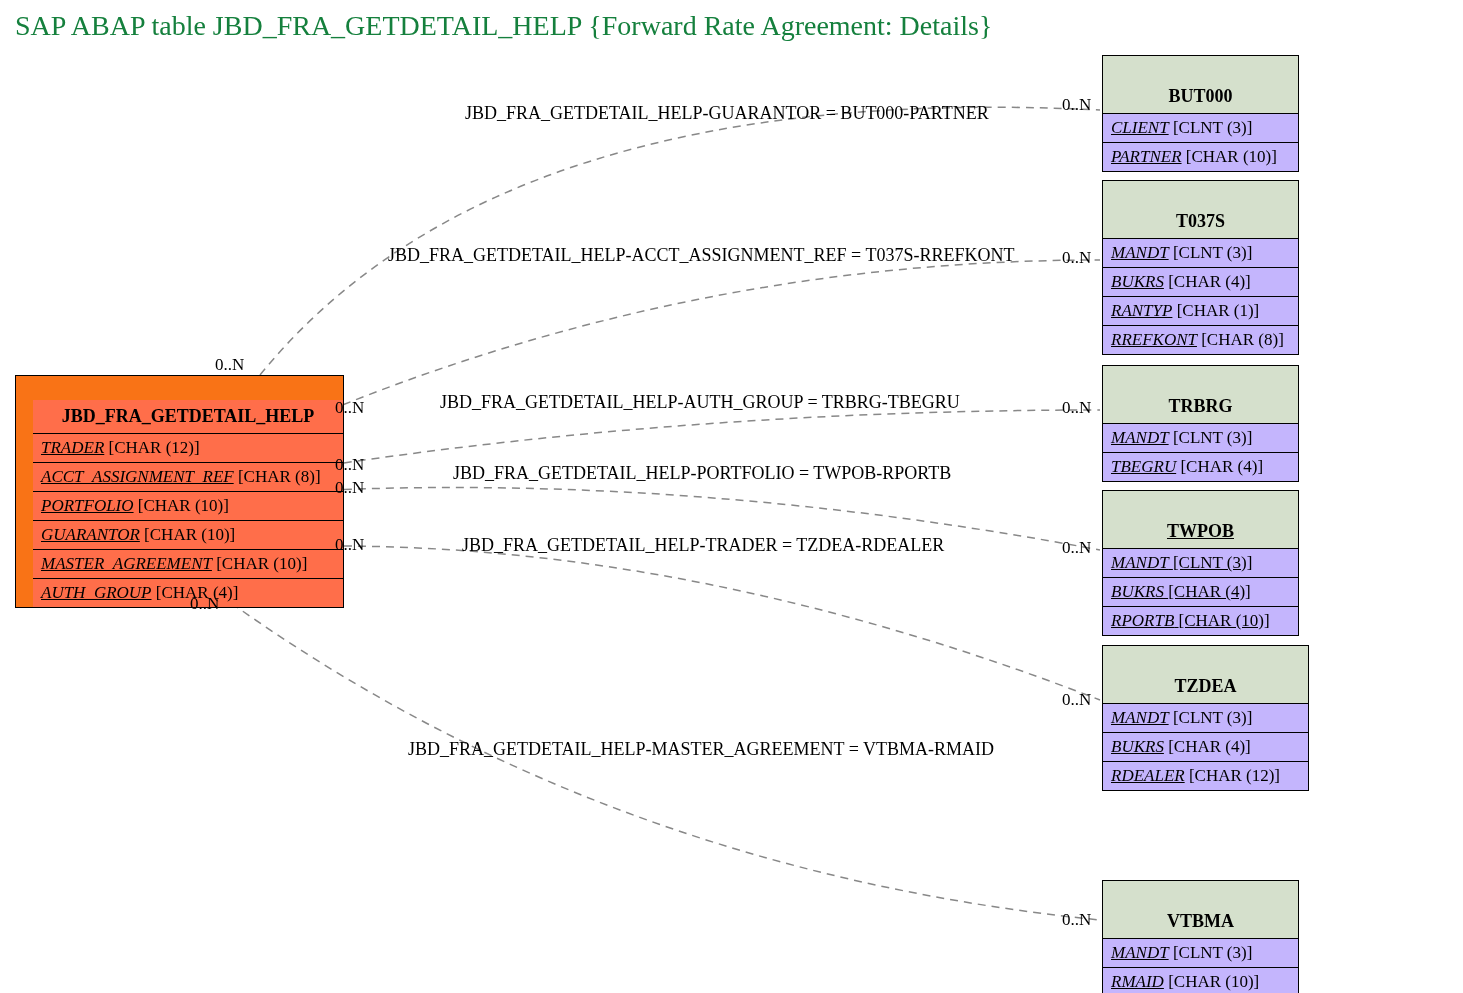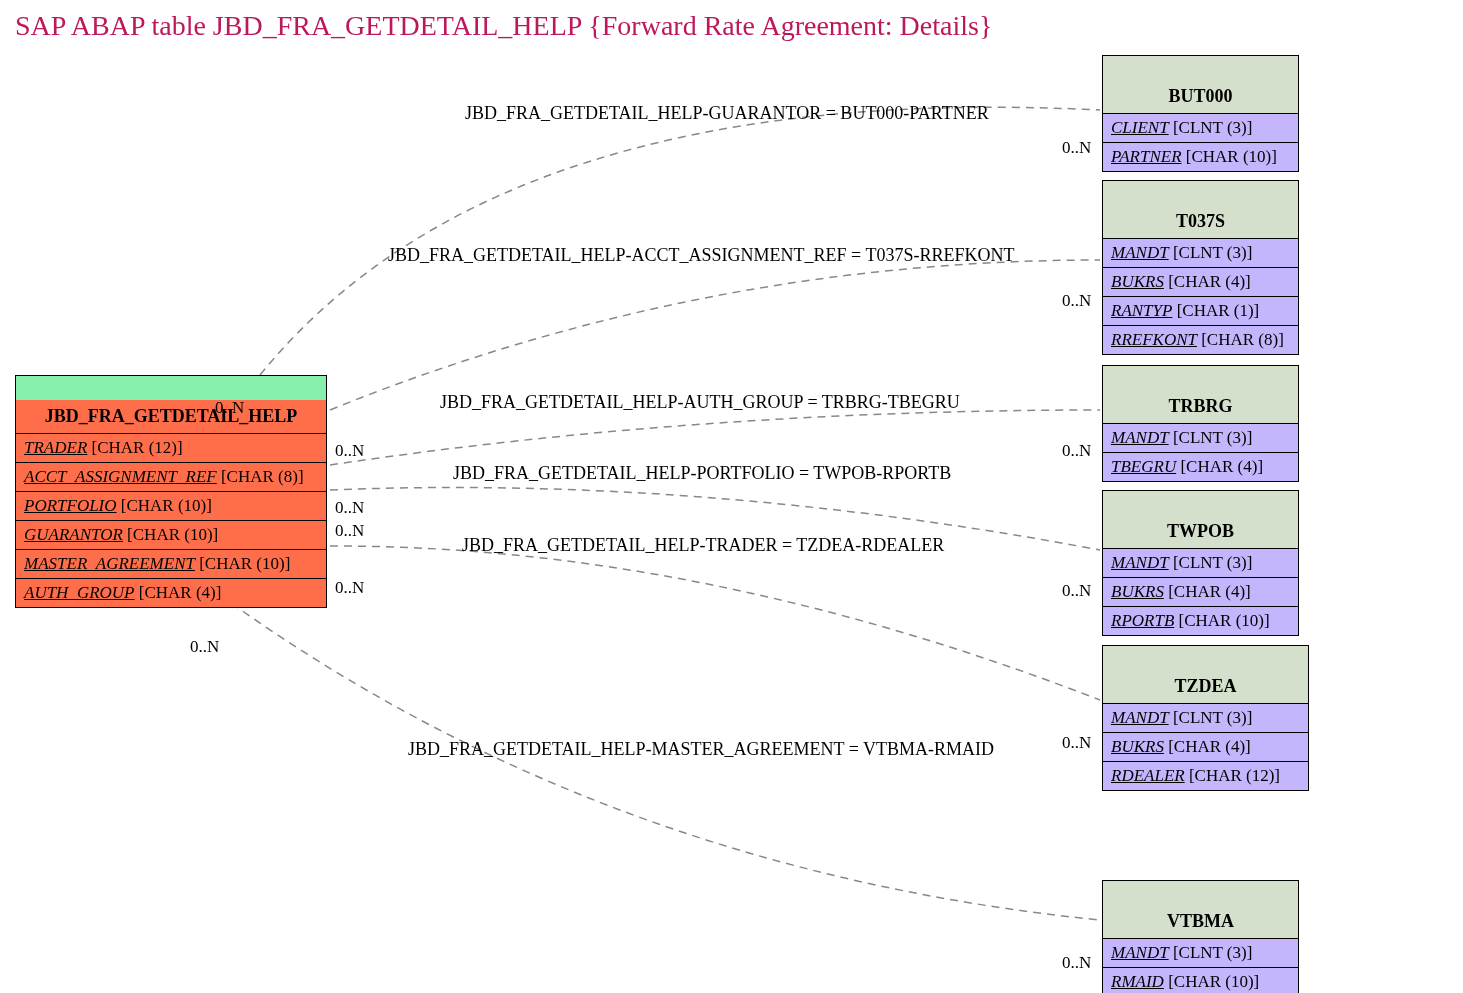--- a/index.html
+++ b/index.html
@@ -10,21 +10,21 @@
     width: 1463px;
     height: 993px;
     position: relative;
     overflow: hidden;
   }
   .title {
     position: absolute;
     top: 10px;
     left: 15px;
     font-size: 28px;
-    color: #be185d;
+    color: #15803d;
   }
   .table-box {
     position: absolute;
     border: 1px solid #000;
   }
   .table-header {
     font-weight: bold;
     text-align: center;
     padding: 6px 10px;
     border-bottom: 1px solid #000;
@@ -38,21 +38,22 @@
     white-space: nowrap;
   }
   .table-row:last-child {
     border-bottom: none;
   }
   .field-name {
     font-style: italic;
     text-decoration: underline;
   }
   .main-table {
-    background: #86efac;
+    background: #f97316;
+    padding-left: 17px;
   }
   .main-table .table-header {
     background: #ff6e4a;
   }
   .main-table .table-row {
     background: #ff6e4a;
   }
   .ref-table {
     background: #d5e0cc;
   }
@@ -65,21 +66,20 @@
   .edge-label {
     position: absolute;
     font-size: 18px;
     color: #000;
     white-space: nowrap;
   }
   .card-label {
     position: absolute;
     font-size: 17px;
     color: #000;
-    margin-top: 43px;
   }
   svg.edges {
     position: absolute;
     top: 0;
     left: 0;
     width: 1463px;
     height: 993px;
     pointer-events: none;
   }
   svg.edges path {
@@ -132,21 +132,21 @@
   <div class="table-row"><span class="field-name">RANTYP</span> <span>[CHAR (1)]</span></div>
   <div class="table-row"><span class="field-name">RREFKONT</span> <span>[CHAR (8)]</span></div>
 </div>
 
 <div class="table-box ref-table" style="left:1102px; top:365px; width:195px;">
   <div class="table-header">TRBRG</div>
   <div class="table-row"><span class="field-name">MANDT</span> <span>[CLNT (3)]</span></div>
   <div class="table-row"><span class="field-name">TBEGRU</span> <span>[CHAR (4)]</span></div>
 </div>
 
-<div class="table-box ref-table" style="left:1102px; top:490px; width:195px;">
+<div class="table-box ref-table" style="left:1102px; top:490px; width:195px;text-decoration:underline;">
   <div class="table-header">TWPOB</div>
   <div class="table-row"><span class="field-name">MANDT</span> <span>[CLNT (3)]</span></div>
   <div class="table-row"><span class="field-name">BUKRS</span> <span>[CHAR (4)]</span></div>
   <div class="table-row"><span class="field-name">RPORTB</span> <span>[CHAR (10)]</span></div>
 </div>
 
 <div class="table-box ref-table" style="left:1102px; top:645px; width:205px;">
   <div class="table-header">TZDEA</div>
   <div class="table-row"><span class="field-name">MANDT</span> <span>[CLNT (3)]</span></div>
   <div class="table-row"><span class="field-name">BUKRS</span> <span>[CHAR (4)]</span></div>

